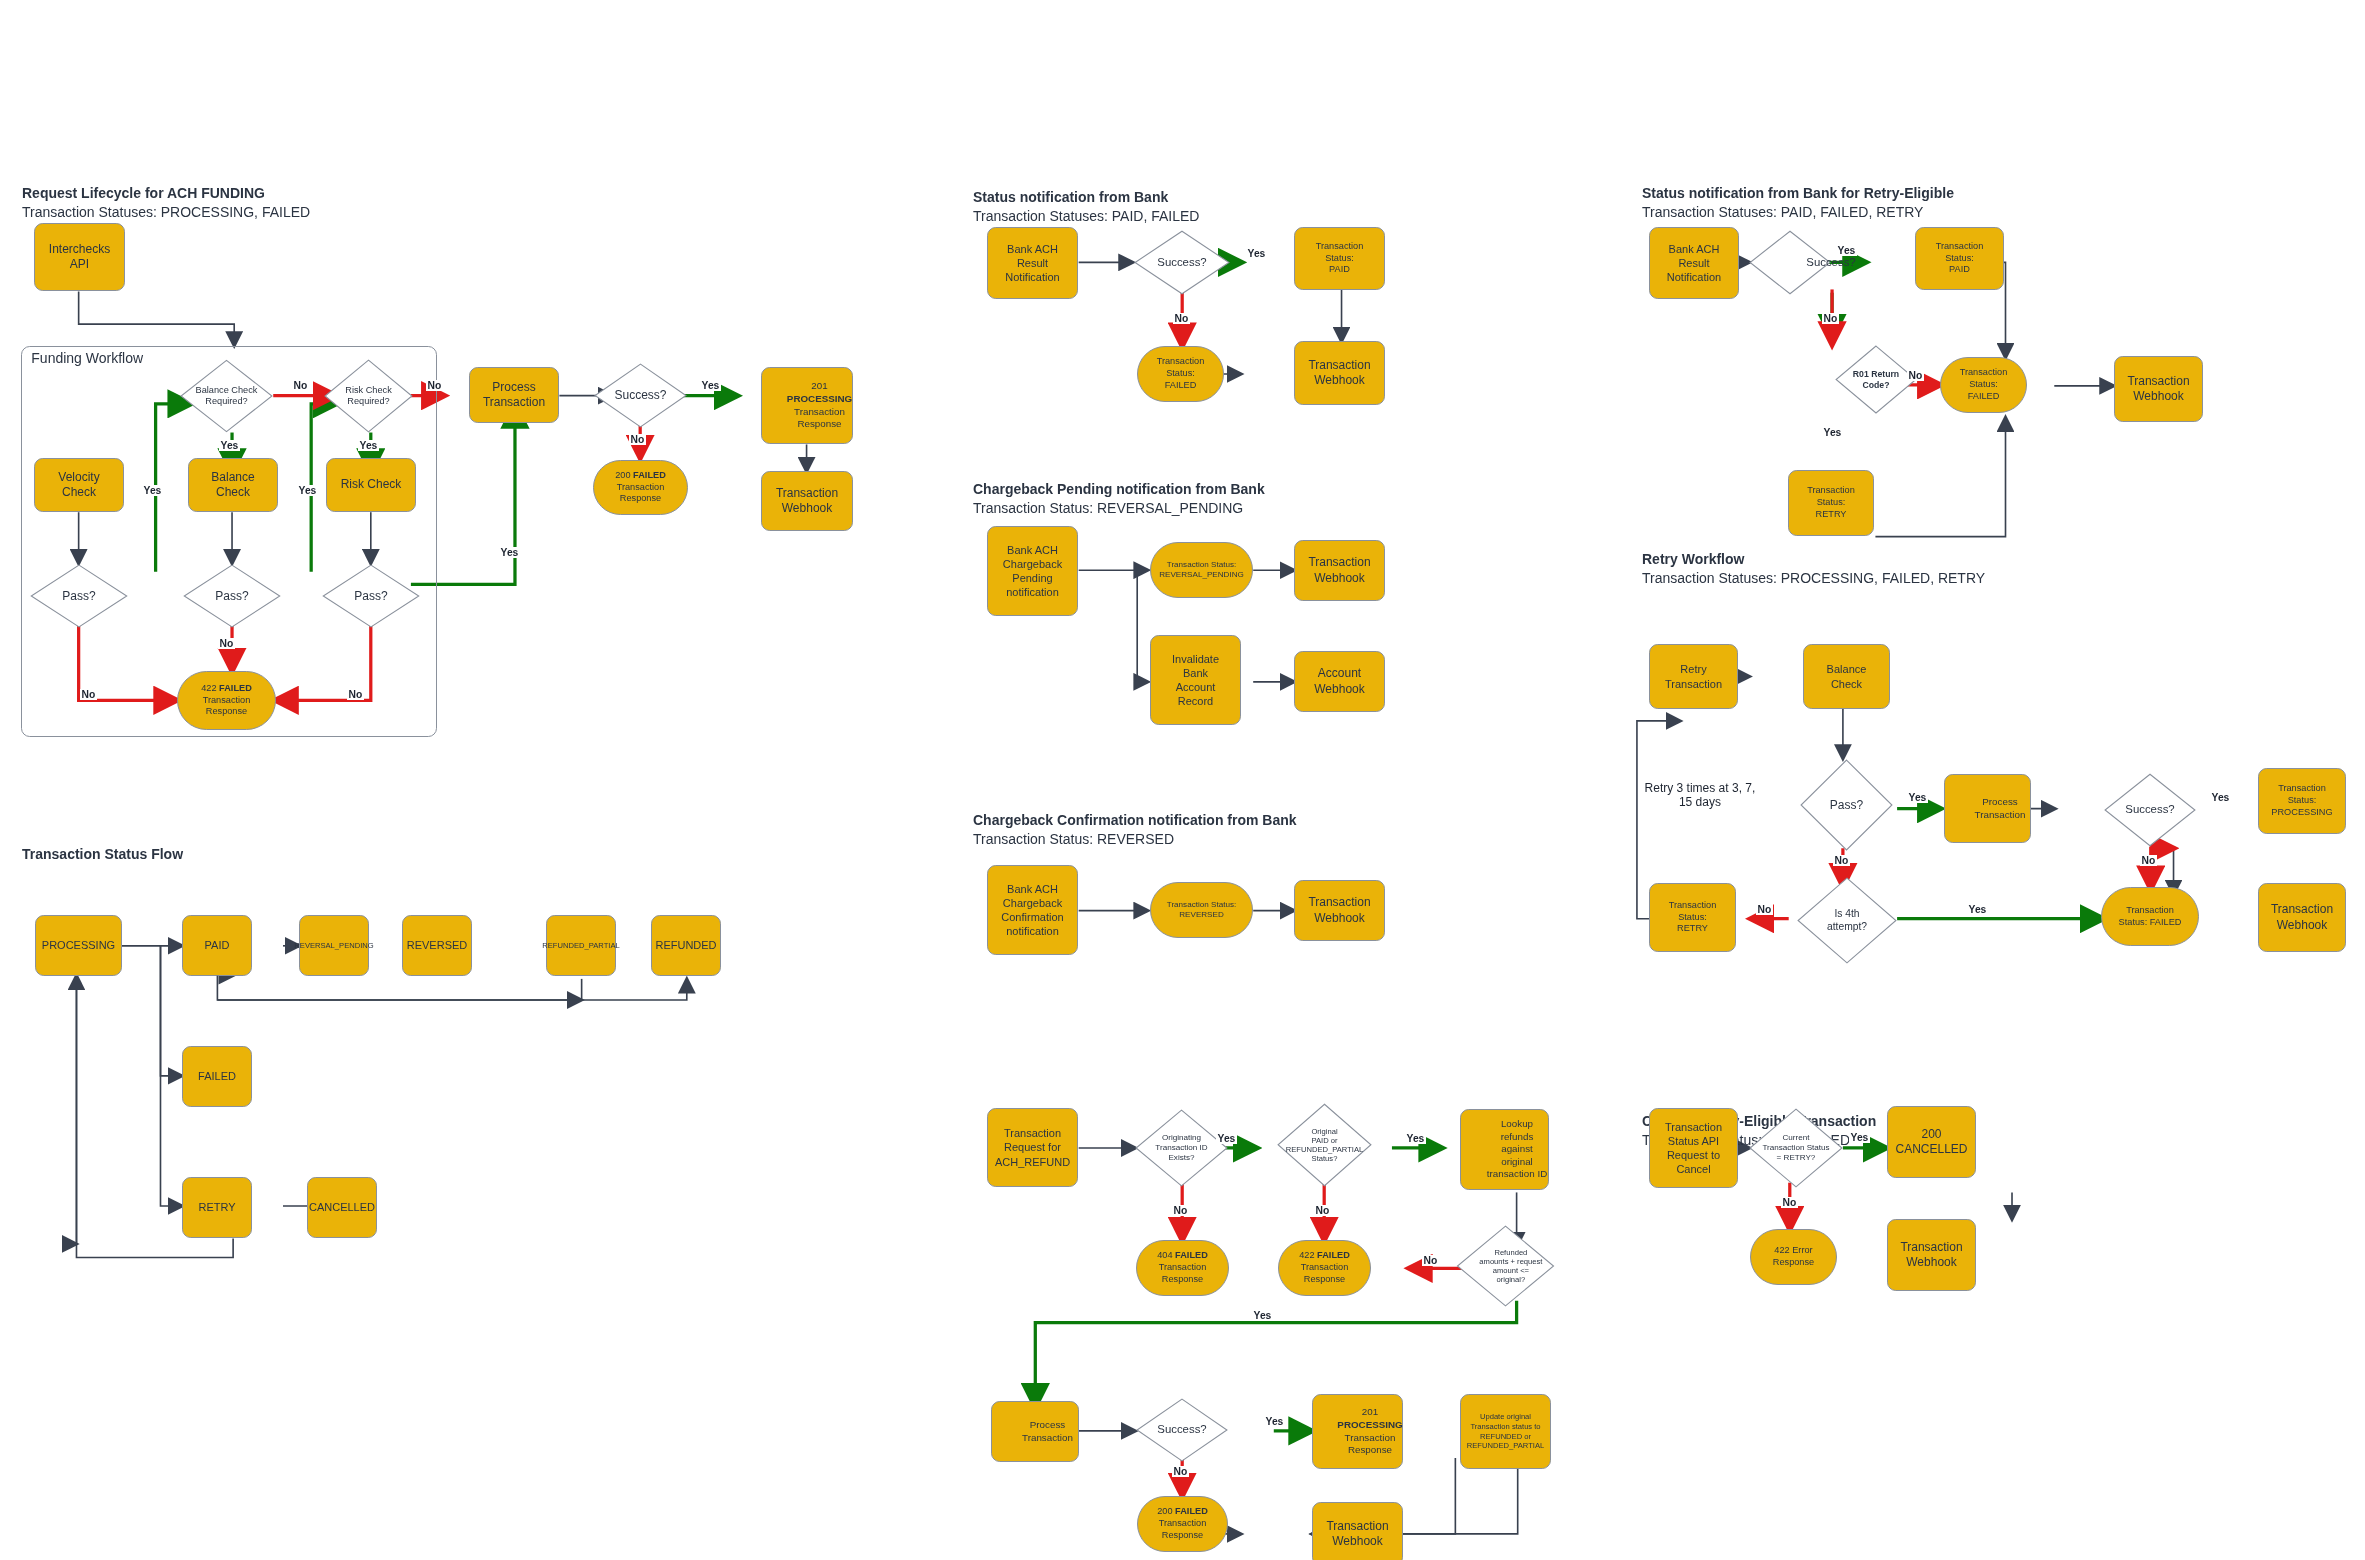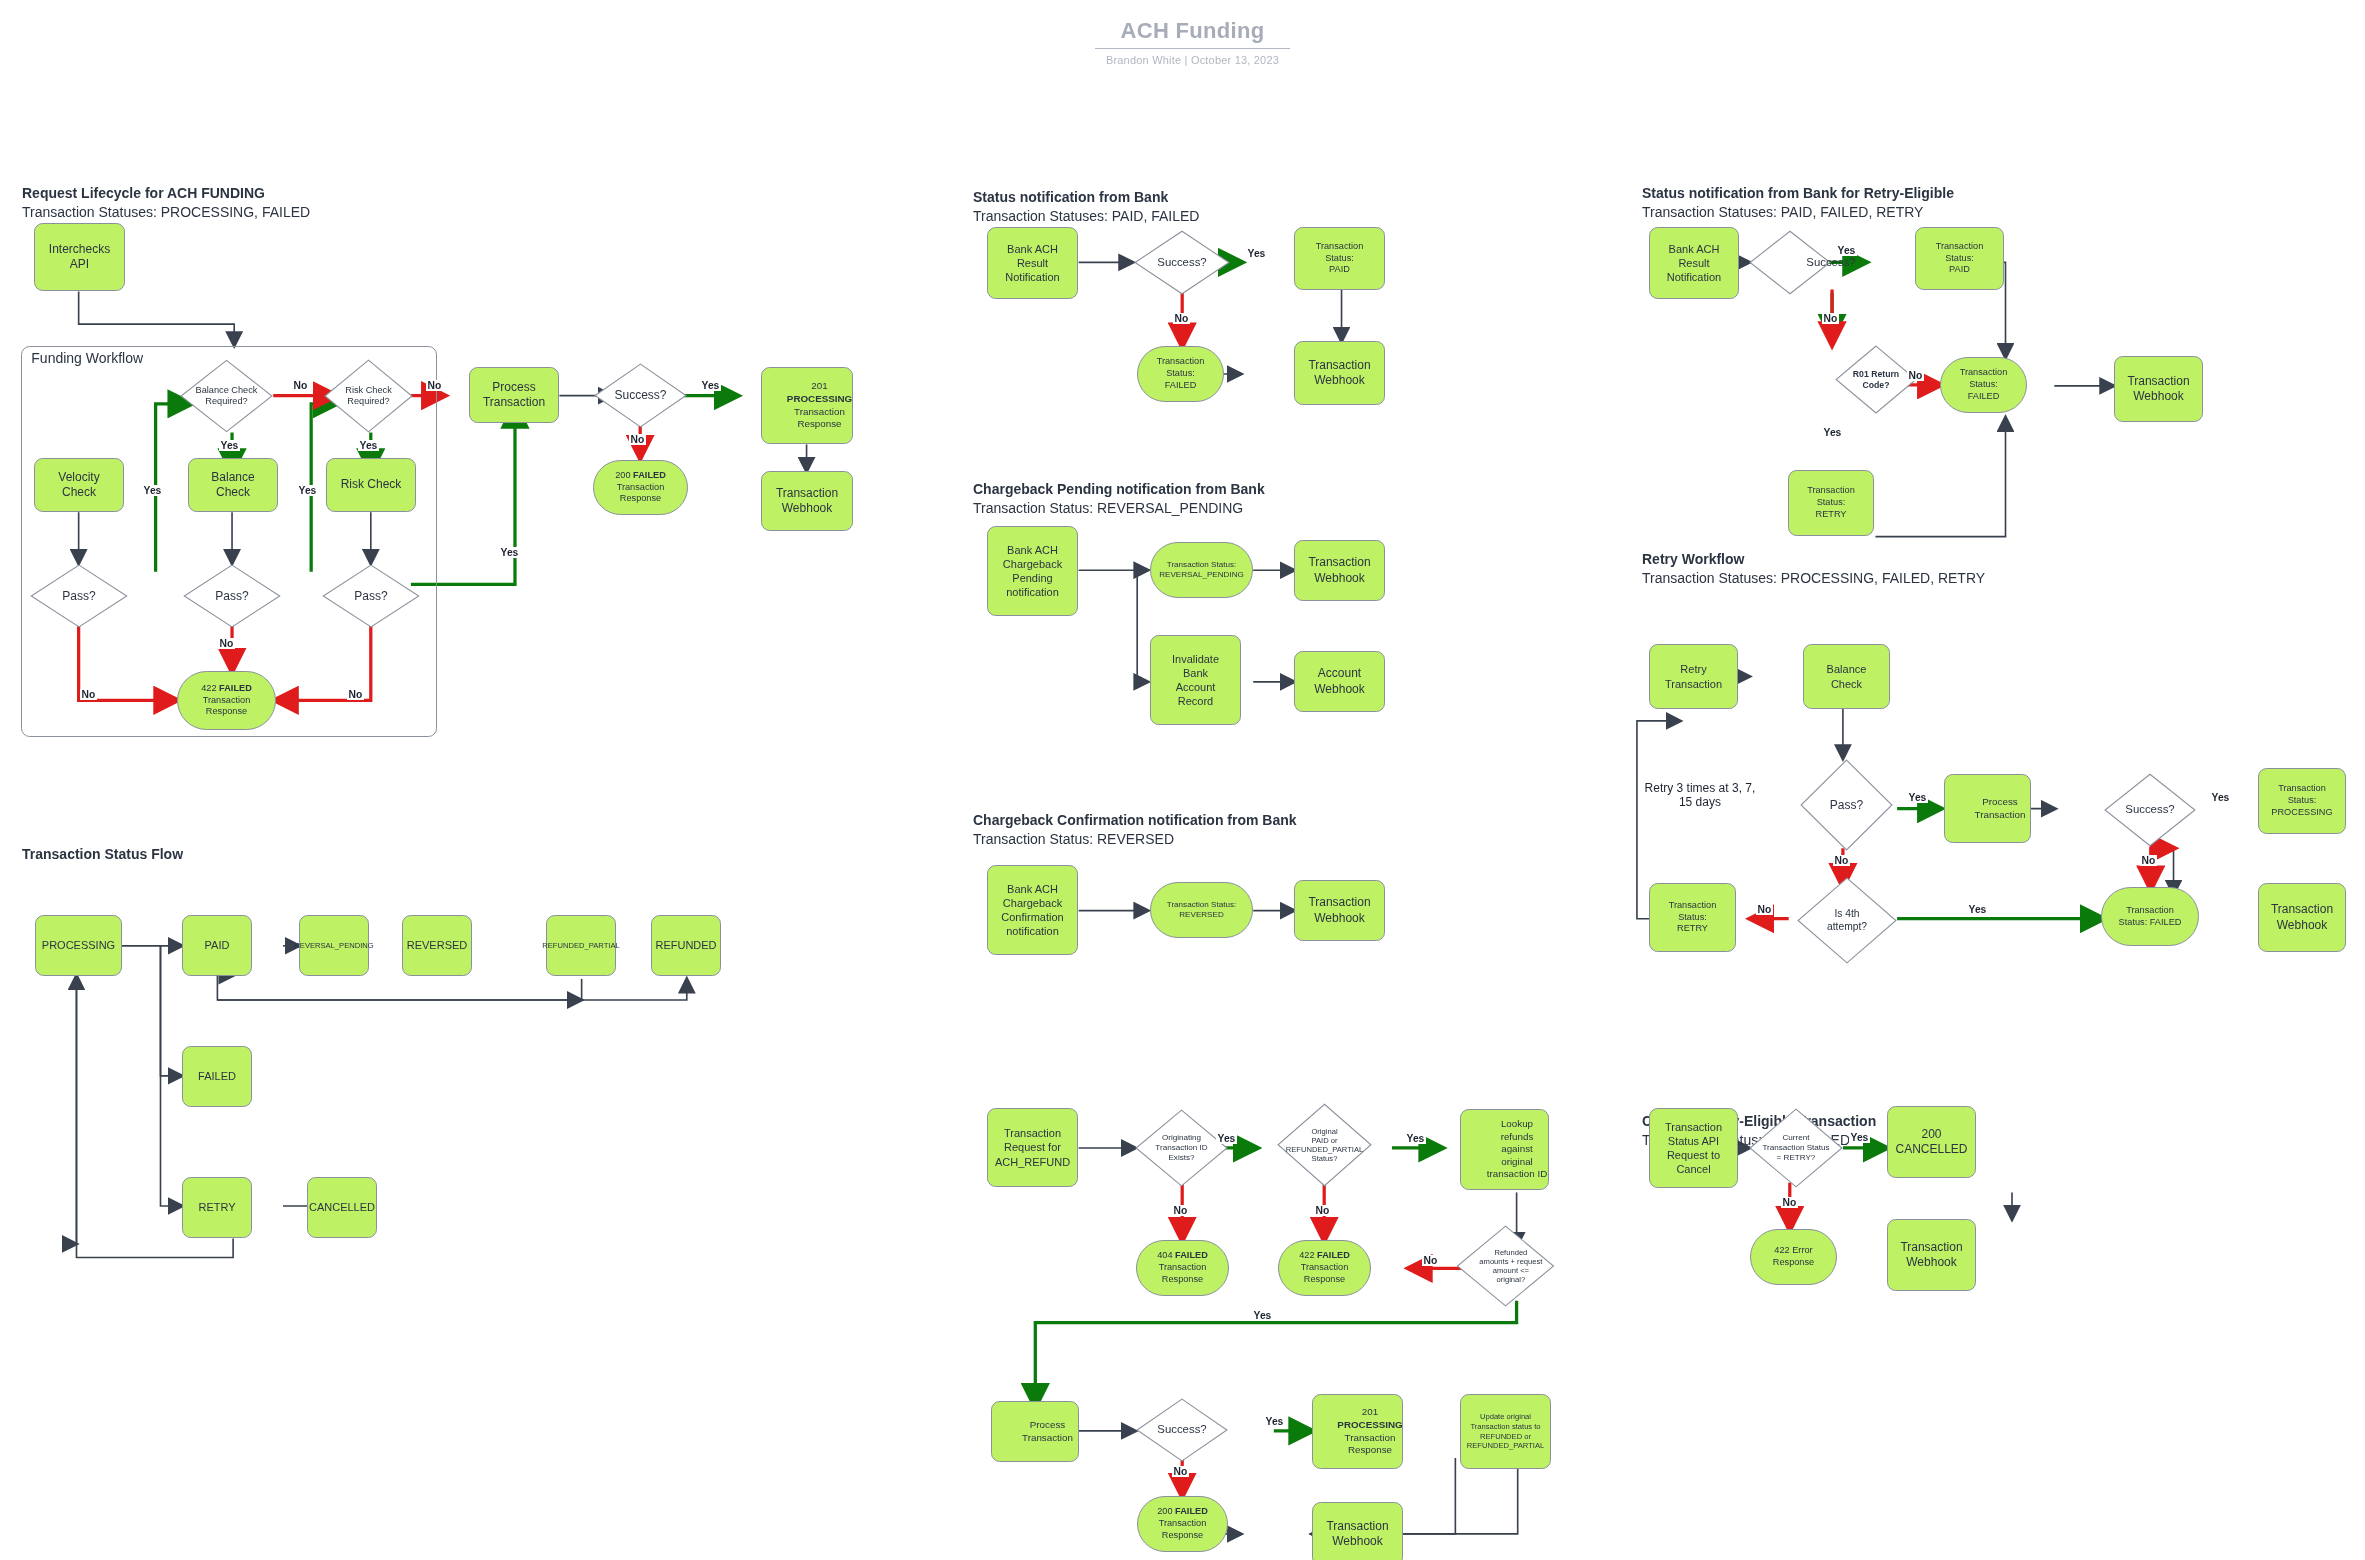--- a/index.html
+++ b/index.html
@@ -18,21 +18,21 @@
   .doc-rule{height:1.6px;background:#b3b9c4;margin:3.3px auto 0 auto;width:195px;}
   .doc-sub{font-size:11px;color:#b0b6c0;margin-top:4.9px;letter-spacing:0.2px;}
 
   
   .sec{position:absolute;}
   .sec-title{font-size:14px;font-weight:bold;color:#2b3442;white-space:nowrap;line-height:1.34;}
   .sec-sub{font-size:14px;font-weight:normal;color:#2b3442;white-space:nowrap;line-height:1.34;}
 
   
   .node{position:absolute;box-sizing:border-box;display:flex;align-items:center;
-        justify-content:center;text-align:center;background:#bef264;
+        justify-content:center;text-align:center;background:#eab308;
         border:1.1px solid #8a919c;color:#2b3442;line-height:1.28;}
   .rect{border-radius:8.7px;}
   .stad{border-radius:541px;}
   .grp{position:absolute;box-sizing:border-box;border:1.1px solid #8a919c;border-radius:8.7px;background:transparent;}
   .grp-label{position:absolute;font-size:14px;color:#2b3442;background:#fff;padding:0 3.3px;}
 
   
   .dia{position:absolute;}
   .dia .shape{position:absolute;left:0;top:0;width:100%;height:100%;}
   .dia .txt{position:absolute;left:0;top:0;width:100%;height:100%;
@@ -47,29 +47,20 @@
   
   .elab{position:absolute;font-size:10.3px;font-weight:bold;color:#1d2430;background:#fff;
         padding:0 1.6px;white-space:nowrap;}
   .elab.plain{font-weight:normal;font-size:12px;background:none;}
 </style>
 </head>
 <body>
 
 <div id="stage">
 
-  <div class="doc-head">
-    <div class="doc-title">ACH Funding</div>
-    <div class="doc-rule"></div>
-    <div class="doc-sub">
-      <span>Brandon White</span>
-      <span>|</span>
-      <span>October 13, 2023</span>
-    </div>
-  </div>
 
   <svg class="edges" viewBox="0 0 4365 2880">
     <defs>
       <marker id="ahG" markerWidth="9" markerHeight="9" refX="7.2" refY="4.5" orient="auto" markerUnits="strokeWidth">
         <path d="M0,0 L9,4.5 L0,9 z" fill="#0a7a0a"></path>
       </marker>
       <marker id="ahR" markerWidth="9" markerHeight="9" refX="7.2" refY="4.5" orient="auto" markerUnits="strokeWidth">
         <path d="M0,0 L9,4.5 L0,9 z" fill="#e01b1b"></path>
       </marker>
       <marker id="ahK" markerWidth="11" markerHeight="11" refX="9" refY="5.5" orient="auto" markerUnits="strokeWidth">

